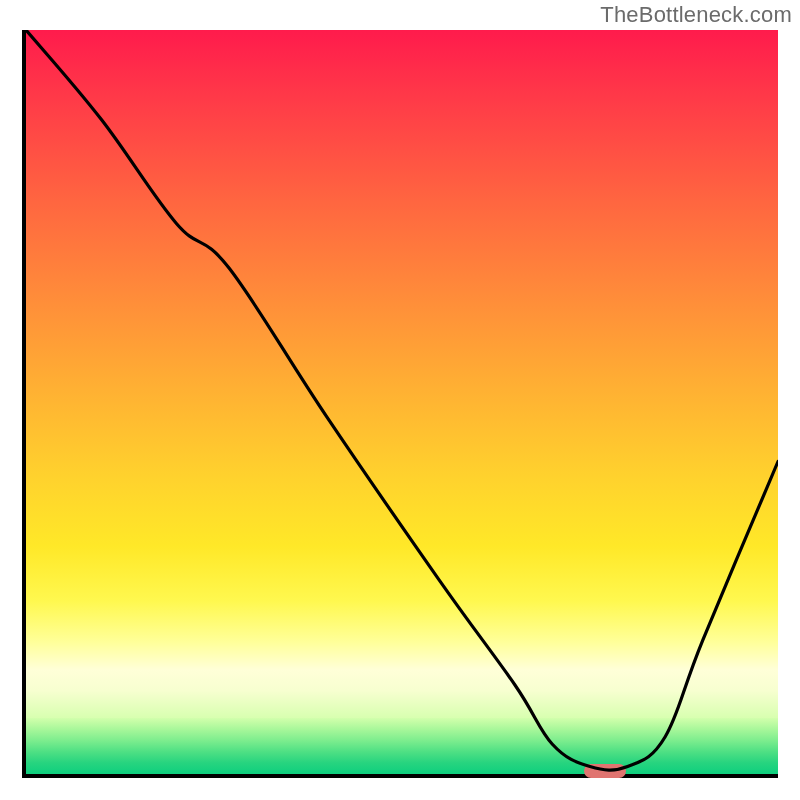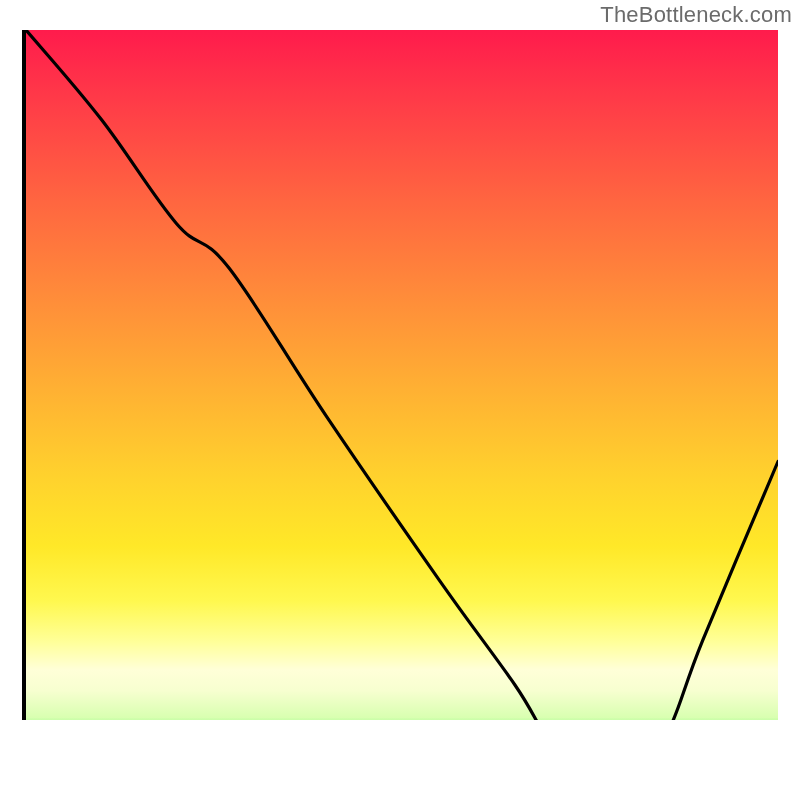--- a/index.html
+++ b/index.html
@@ -6,21 +6,21 @@
     margin: 0;
     padding: 0;
     width: 800px;
     height: 800px;
     background: #ffffff;
     font-family: Arial, Helvetica, sans-serif;
   }
   .canvas {
     position: relative;
     width: 800px;
-    height: 720px;
+    height: 800px;
     overflow: hidden;
   }
   .watermark {
     position: absolute;
     top: 2px;
     right: 8px;
     font-size: 22px;
     font-weight: 500;
     color: #6b6b6b;
     letter-spacing: 0.2px;

